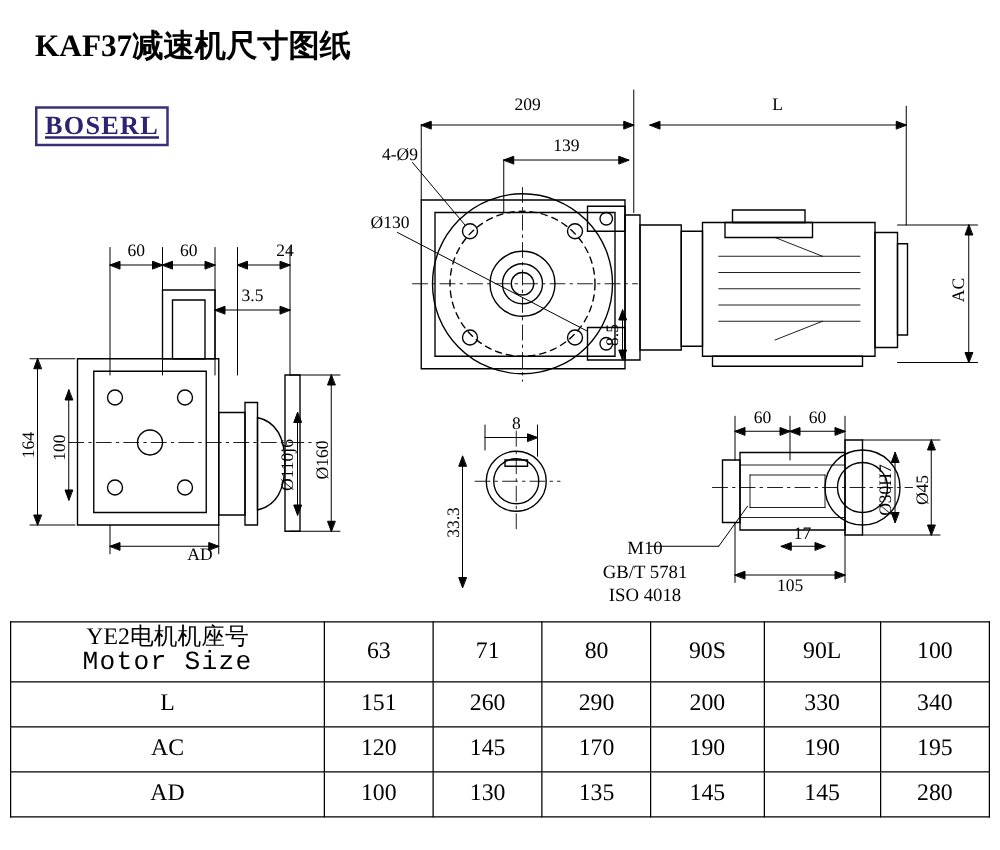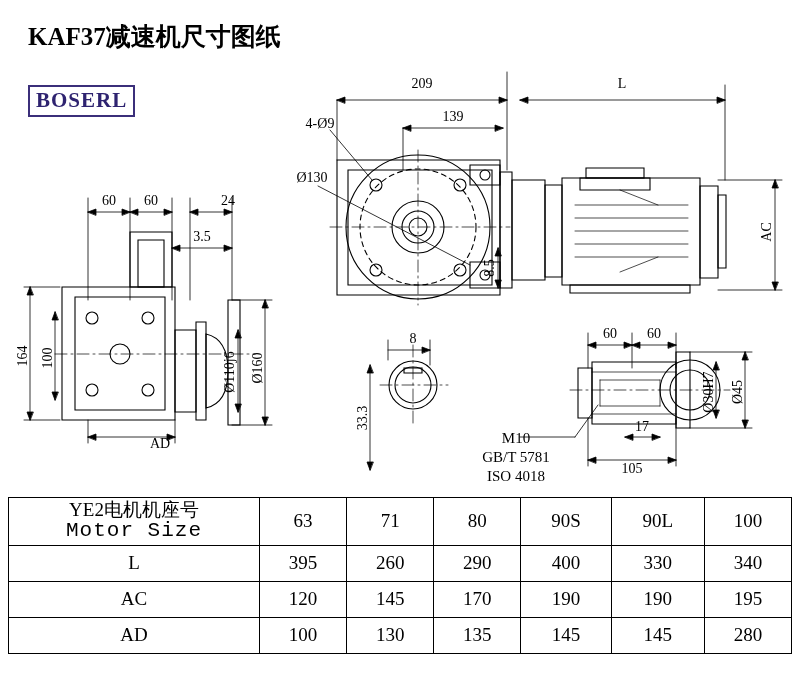--- a/index.html
+++ b/index.html
@@ -35,20 +35,21 @@
     left: 28px;
     top: 85px;
     border: 2px solid #3b2f7a;
     padding: 1px 6px 2px 6px;
     font-family: "Liberation Serif", serif;
     font-size: 21px;
     font-weight: bold;
     color: #2e2370;
     letter-spacing: 1px;
     background: #fff;
+    text-decoration: underline;
   }
   svg.draw {
     position: absolute;
     left: 0; top: 0;
     width: 800px;
     height: 680px;
   }
   .dimtxt {
     font-family: "Liberation Serif", serif;
     font-size: 14px;
@@ -369,24 +370,24 @@
         </td>
         <td>63</td>
         <td>71</td>
         <td>80</td>
         <td>90S</td>
         <td>90L</td>
         <td>100</td>
       </tr>
       <tr>
         <td class="rowlabel">L</td>
-        <td>395</td>
+        <td>151</td>
         <td>260</td>
         <td>290</td>
-        <td>400</td>
+        <td>200</td>
         <td>330</td>
         <td>340</td>
       </tr>
       <tr>
         <td class="rowlabel">AC</td>
         <td>120</td>
         <td>145</td>
         <td>170</td>
         <td>190</td>
         <td>190</td>

